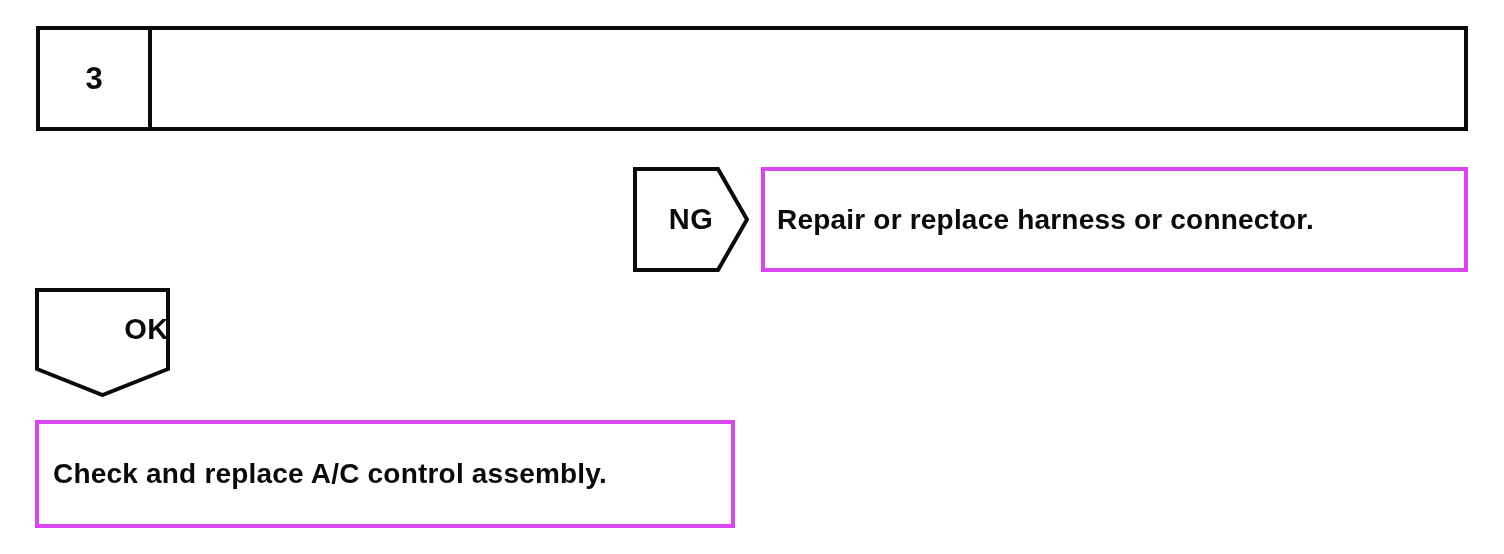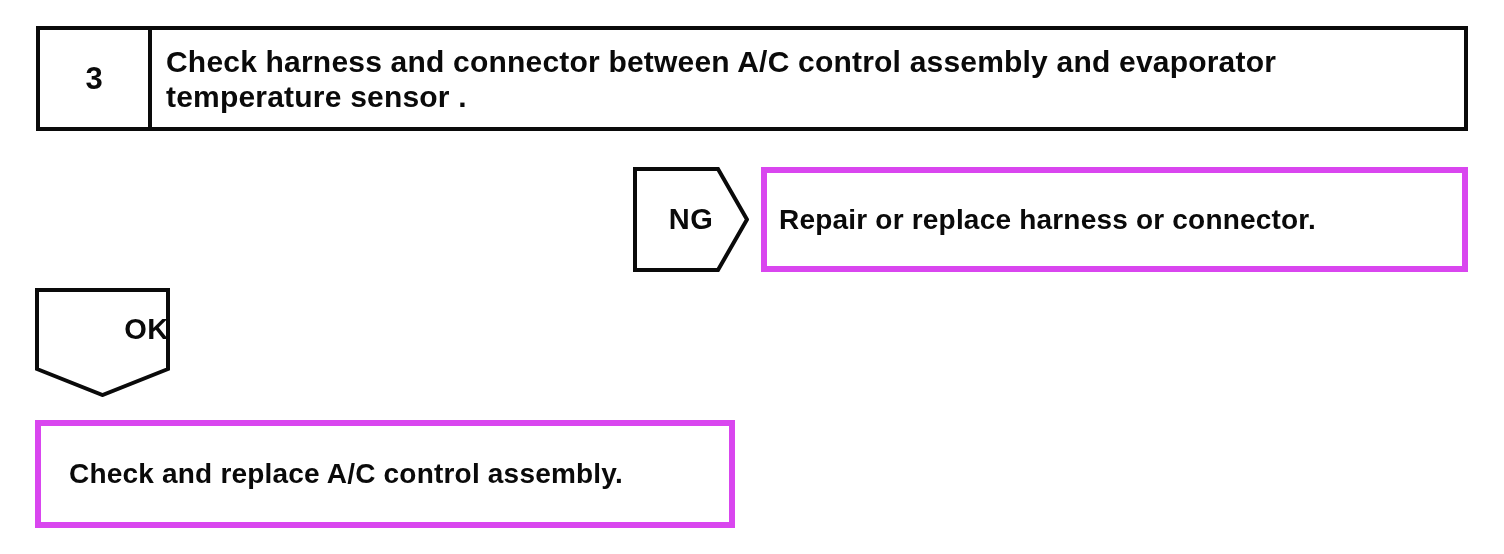--- a/index.html
+++ b/index.html
@@ -57,46 +57,45 @@
     letter-spacing: 0.5px;
   }
   .ng-connector { left: 633px; top: 167px; width: 116px; height: 105px; }
   .ng-connector .shape-label { left: 0; top: 0; width: 116px; height: 105px; }
   .ok-connector { left: 35px; top: 288px; width: 135px; height: 109px; }
   .ok-connector .shape-label { left: 0; top: 0; width: 135px; height: 82px; margin-left: 44px; }
 
   
   .result-box {
     position: absolute;
-    border: 6px solid #d946ef;
+    border: 4px solid #d946ef;
     background: #ffffff;
     display: flex;
     align-items: center;
     font-size: 28px;
     letter-spacing: 0.2px;
   }
   .ng-result-box {
     left: 761px; top: 167px;
     width: 707px; height: 105px;
     padding-left: 12px;
   }
   .ok-result-box {
     left: 35px; top: 420px;
     width: 700px; height: 108px;
-    padding-left: 28px;
+    padding-left: 14px;
   }
 </style>
 </head>
 <body>
 
 <div class="canvas">
 
   <div class="step-box">
     <div class="step-num-cell">3</div>
-    <div class="step-text-cell">Check harness and connector between A/C control assembly and evaporator temperature sensor .</div>
   </div>
 
   <div class="connector ng-connector">
     <svg width="116" height="105" viewBox="0 0 116 105">
       <polygon points="2,2 85,2 114,52.5 85,103 2,103" fill="#ffffff" stroke="#0a0a0a" stroke-width="4" stroke-linejoin="miter"></polygon>
     </svg>
     <div class="shape-label">NG</div>
   </div>
 
   <div class="result-box ng-result-box">

